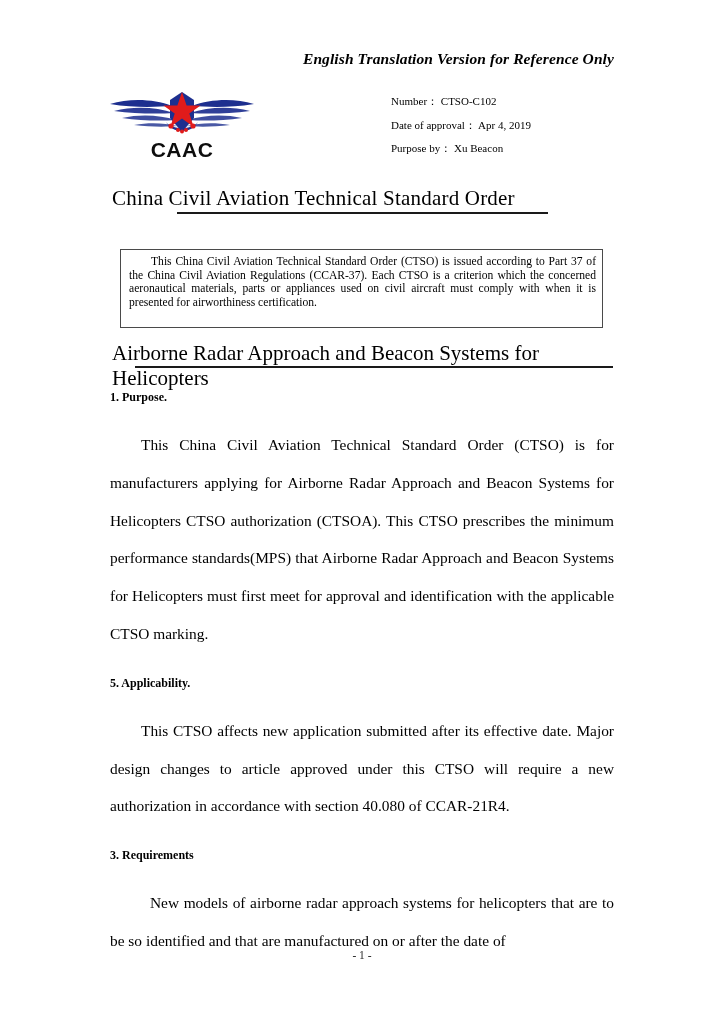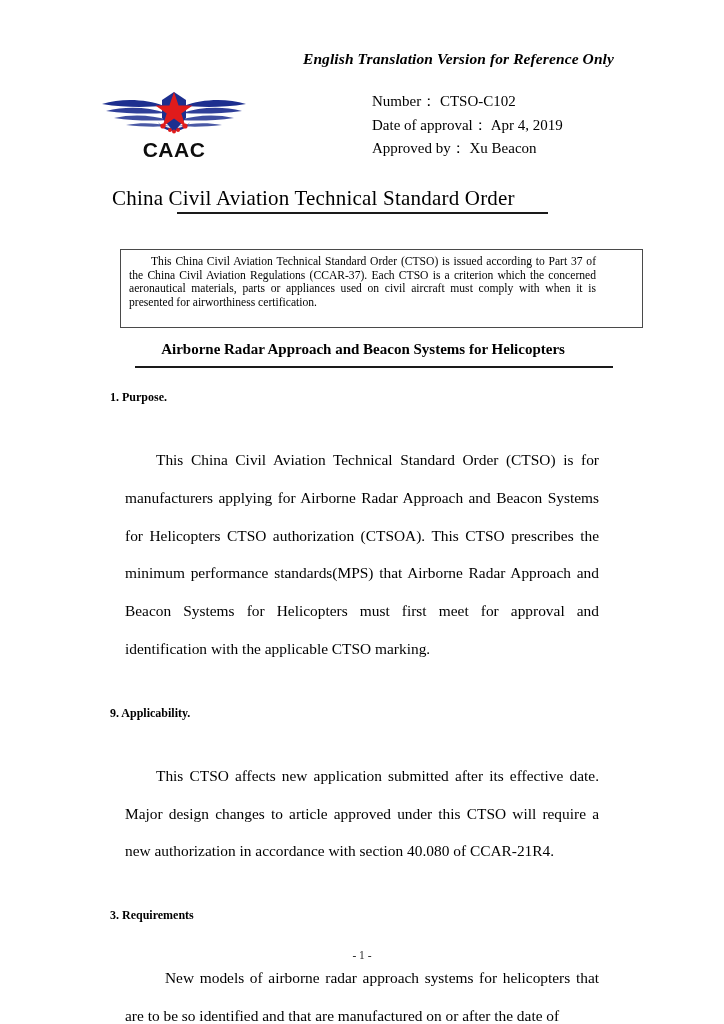--- a/index.html
+++ b/index.html
@@ -32,43 +32,43 @@
     width: 504px;
     text-align: right;
     font-weight: bold;
     font-style: italic;
     font-size: 15.5px;
     letter-spacing: 0.1px;
   }
 
   .logo-wrap {
     position: absolute;
-    left: 100px;
+    left: 108px;
     top: 86px;
     width: 148px;
     height: 78px;
   }
   .logo-svg { display: block; }
   .logo-text {
     position: absolute;
     left: 0; top: 52px;
     width: 148px;
     text-align: center;
     font-family: "Liberation Sans", "DejaVu Sans", sans-serif;
     font-weight: bold;
     font-size: 21px;
     letter-spacing: 0.5px;
     color: #0d0d0d;
   }
 
   .meta {
     position: absolute;
-    left: 372px;
+    left: 391px;
     top: 90px;
-    font-size: 15px;
+    font-size: 11px;
     line-height: 23.5px;
   }
   .meta .row { white-space: nowrap; }
   .meta .lbl { }
   .meta .val { }
 
   
   .doc-title {
     position: absolute;
     left: 112px;
@@ -85,21 +85,21 @@
     width: 371px;
     height: 0;
     border-top: 2px solid #1a1a1a;
   }
 
   
   .notice-box {
     position: absolute;
     left: 120px;
     top: 249px;
-    width: 523px;
+    width: 483px;
     height: 79px;
     border: 1px solid #4a4a4a;
     box-sizing: border-box;
   }
   .notice-text {
     position: absolute;
     left: 8px;
     top: 5px;
     width: 467px;
     font-size: 11.6px;
@@ -108,23 +108,21 @@
     text-indent: 22px;
     text-justify: inter-word;
   }
 
   
   .doc-subtitle {
     position: absolute;
     left: 112px;
     top: 341px;
     width: 502px;
-    text-align: center;
-    font-size: 15px;
-    font-weight: bold;
+    font-size: 21px;
   }
   .subtitle-rule {
     position: absolute;
     left: 135px;
     top: 366px;
     width: 478px;
     height: 0;
     border-top: 2px solid #1a1a1a;
   }
 
@@ -140,21 +138,21 @@
     font-size: 12px;
     margin: 0 0 0 0;
     line-height: 22px;
   }
   .para {
     font-size: 15.4px;
     line-height: 37.8px;
     text-align: justify;
     text-justify: inter-word;
     text-indent: 31px;
-    margin: 15px;
+    margin: 0;
   }
   .para.indent-wide { text-indent: 40px; }
   .gap-a { height: 18px; }
   .gap-b { height: 19px; }
   .gap-c { height: 18px; }
   .gap-d { height: 19px; }
 
   
   .footer {
     position: absolute;
@@ -207,21 +205,21 @@
   <div class="meta">
     <div class="row">
       <span class="lbl">Number：</span>
       <span class="val">CTSO-C102</span>
     </div>
     <div class="row">
       <span class="lbl">Date of approval：</span>
       <span class="val">Apr 4, 2019</span>
     </div>
     <div class="row">
-      <span class="lbl">Approved by：</span>
+      <span class="lbl">Purpose by：</span>
       <span class="val">Xu Beacon</span>
     </div>
   </div>
 
   <div class="doc-title">China Civil Aviation Technical Standard Order</div>
   <div class="title-rule"></div>
 
   <div class="notice-box">
     <div class="notice-text">This China Civil Aviation Technical Standard Order (CTSO) is issued according to Part 37 of the China Civil Aviation Regulations (CCAR-37). Each CTSO is a criterion which the concerned aeronautical materials, parts or appliances used on civil aircraft must comply with when it is presented for airworthiness certification.</div>
   </div>
@@ -229,21 +227,21 @@
   <div class="doc-subtitle">Airborne Radar Approach and Beacon Systems for Helicopters</div>
   <div class="subtitle-rule"></div>
 
   <div class="body-block">
 
     <div class="sec-head">1. Purpose.</div>
     <div class="gap-a"></div>
     <p class="para">This China Civil Aviation Technical Standard Order (CTSO) is for manufacturers applying for Airborne Radar Approach and Beacon Systems for Helicopters CTSO authorization (CTSOA). This CTSO prescribes the minimum performance standards(MPS) that Airborne Radar Approach and Beacon Systems for Helicopters must first meet for approval and identification with the applicable CTSO marking.</p>
 
     <div class="gap-b"></div>
-    <div class="sec-head">9. Applicability.</div>
+    <div class="sec-head">5. Applicability.</div>
     <div class="gap-c"></div>
     <p class="para">This CTSO affects new application submitted after its effective date. Major design changes to article approved under this CTSO will require a new authorization in accordance with section 40.080 of CCAR-21R4.</p>
 
     <div class="gap-d"></div>
     <div class="sec-head">3. Requirements</div>
     <div class="gap-c"></div>
     <p class="para indent-wide">New models of airborne radar approach systems for helicopters that are to be so identified and that are manufactured on or after the date of</p>
   </div>
 
   <div class="footer">- 1 -</div>

